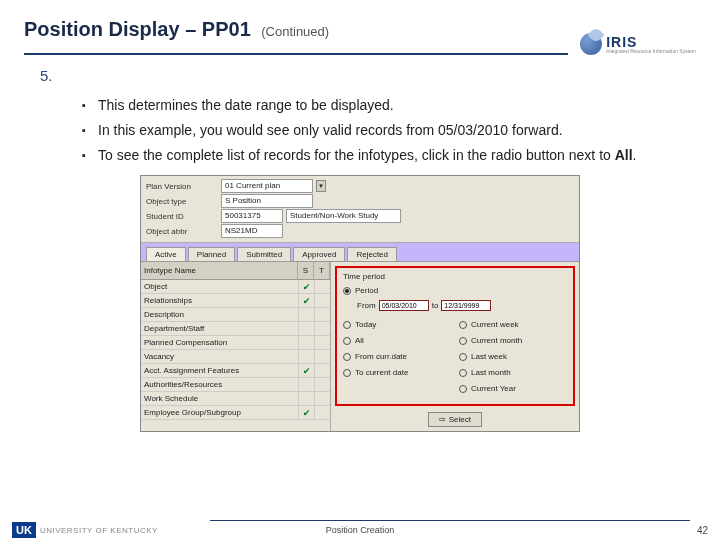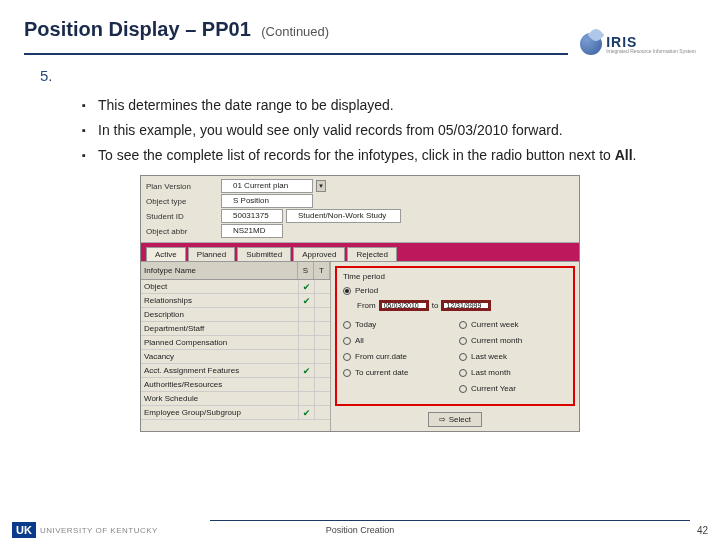--- a/index.html
+++ b/index.html
@@ -20,47 +20,47 @@
 .step-text { color: #222; }
 .step-bold { font-weight: bold; }
 .bullets { margin: 12px 0 0 42px; font-size: 14px; color: #222; }
 .bullets li { list-style: none; position: relative; padding-left: 16px; margin-bottom: 6px; line-height: 1.35; }
 .bullets li::before { content: "▪"; position: absolute; left: 0; color: #222; font-size: 11px; top: 2px; }
 .bullets .bold { font-weight: bold; }
 .sap-screenshot { margin: 10px auto 0; width: 440px; border: 1px solid #888; background: #e8e4d8; font-family: Arial, sans-serif; font-size: 8px; color: #222; }
 .sap-top { padding: 3px 5px; }
 .sap-row { display: flex; align-items: center; height: 15px; gap: 3px; }
 .sap-lbl { width: 72px; color: #333; }
-.sap-fld { background: #fff; border: 1px solid #999; padding: 1px 11px; height: 14px; line-height: 10px; }
+.sap-fld { background: #fff; border: 1px solid #999; padding: 1px 3px; height: 14px; line-height: 10px; }
 .sap-fld.w1 { width: 92px; }
 .sap-fld.w2 { width: 62px; }
 .sap-fld.w3 { width: 115px; }
 .sap-dd { width: 10px; height: 12px; background: #d4d0c4; border: 1px solid #888; text-align: center; line-height: 10px; font-size: 7px; }
-.sap-tabs { display: flex; gap: 2px; padding: 4px 5px 0 5px; background: #be185d; border-top: 1px solid #aaa; }
+.sap-tabs { display: flex; gap: 2px; padding: 4px 5px 0 5px; background: #c4b5fd; border-top: 1px solid #aaa; }
 .sap-tab { background: #e8e4d8; border: 1px solid #999; border-bottom: none; padding: 2px 8px; font-size: 8px; }
 .sap-tab.active { background: #f0ece0; }
 .sap-body { display: flex; background: #e8e4d8; border-top: 1px solid #999; }
 .sap-left { width: 190px; border-right: 1px solid #aaa; }
 .sap-lhdr { display: flex; background: #d4d0c4; border-bottom: 1px solid #999; }
 .sap-lhdr > div { padding: 4px 3px; border-right: 1px solid #aaa; }
 .sap-lhdr .c1 { flex: 1; }
 .sap-lhdr .c2, .sap-lhdr .c3 { width: 16px; text-align: center; }
 .sap-lrow { display: flex; border-bottom: 1px solid #ccc; height: 14px; align-items: center; }
 .sap-lrow .c1 { flex: 1; padding-left: 3px; }
 .sap-lrow .c2, .sap-lrow .c3 { width: 16px; text-align: center; border-left: 1px solid #ccc; height: 100%; line-height: 14px; }
 .chk { color: #0a7a2a; font-size: 9px; }
 .sap-right { flex: 1; padding: 4px; position: relative; }
 .red-box { border: 2px solid #d00; padding: 4px 6px 8px 6px; }
 .tp-title { font-size: 8px; margin-bottom: 3px; }
 .tp-row { display: flex; align-items: center; gap: 4px; height: 14px; }
 .radio { width: 8px; height: 8px; border: 1px solid #555; border-radius: 50%; display: inline-block; position: relative; }
 .radio.sel::after { content: ""; position: absolute; width: 4px; height: 4px; background: #222; border-radius: 50%; top: 1px; left: 1px; }
 .tp-grid { display: grid; grid-template-columns: 1fr 1fr; gap: 2px 8px; margin-top: 7px; }
 .tp-from { display: flex; align-items: center; gap: 3px; margin: 2px 0 2px 14px; }
-.tp-from input { width: 50px; height: 11px; font-size: 7px; border: 3px solid #7f1d1d; padding: 0 2px; }
+.tp-from input { width: 50px; height: 11px; font-size: 7px; border: 1px solid #7f1d1d; padding: 0 2px; }
 .sap-select { text-align: center; margin-top: 6px; }
 .sap-select-btn { display: inline-flex; align-items: center; gap: 3px; background: #e0dcd0; border: 1px solid #888; padding: 2px 10px; font-size: 8px; }
 .footer { position: absolute; bottom: 0; left: 0; right: 0; height: 20px; display: flex; align-items: center; justify-content: space-between; padding: 0 12px; }
 .footer-left { display: flex; align-items: center; gap: 4px; }
 .uk-badge { background: #0a3a8a; color: #fff; font-weight: bold; font-size: 11px; padding: 2px 4px; }
 .uk-text { font-size: 8px; color: #888; letter-spacing: 0.5px; }
 .footer-line { position: absolute; top: 0; left: 210px; right: 30px; height: 1px; background: #1a3a6a; }
 .footer-center { font-size: 9px; color: #444; position: absolute; left: 50%; transform: translateX(-50%); }
 .footer-right { font-size: 10px; color: #444; }
 </style>

